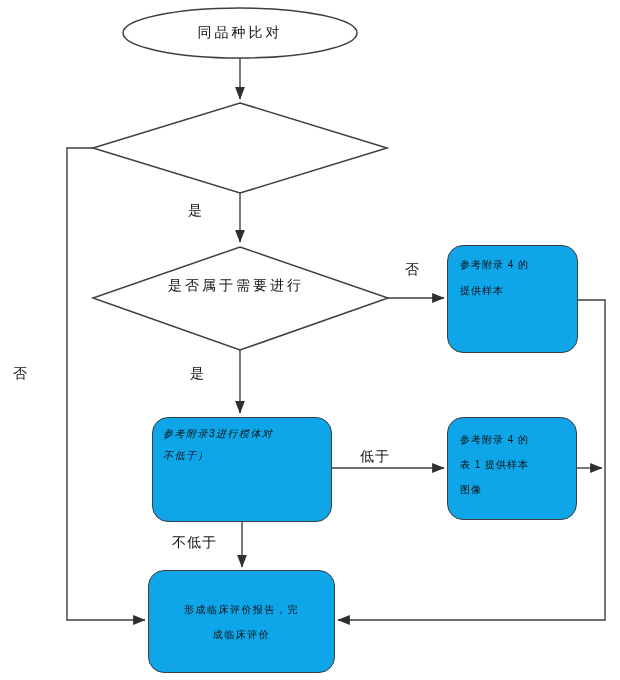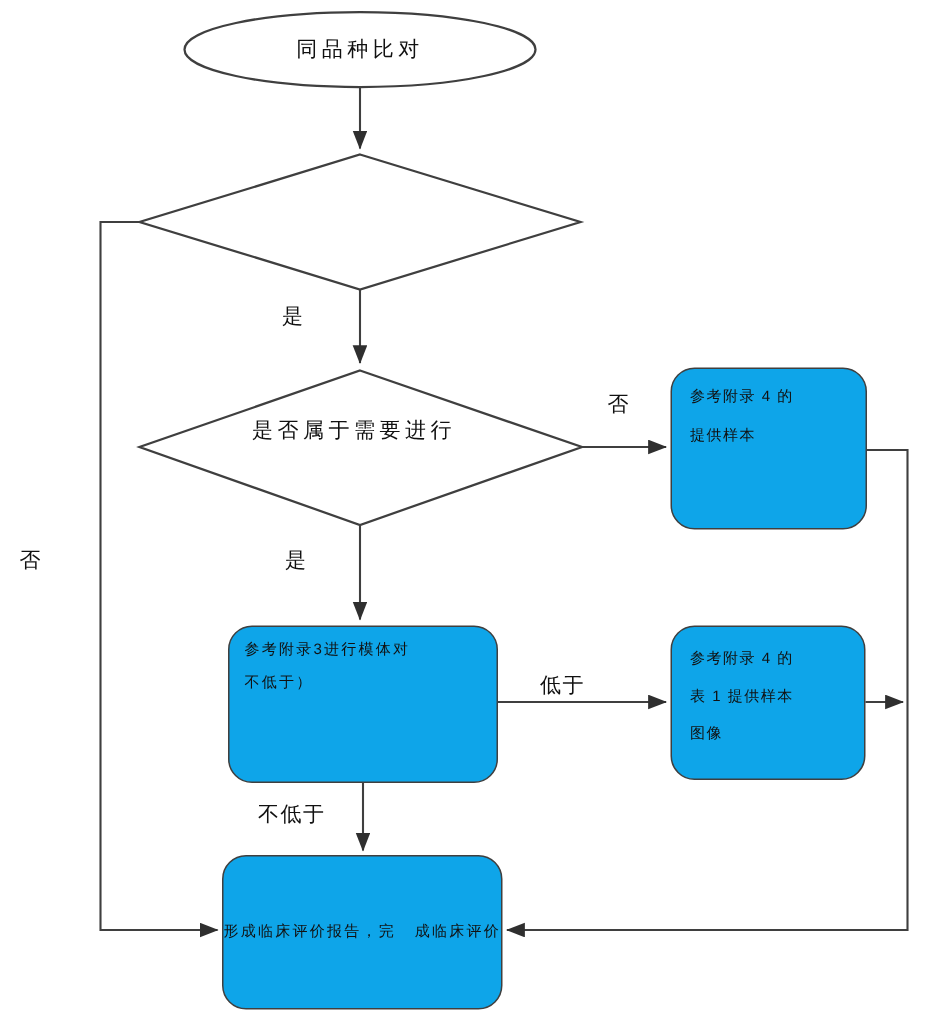--- a/index.html
+++ b/index.html
@@ -8,43 +8,43 @@
     width: 620px;
     height: 680px;
     background: #ffffff;
     font-family: "Liberation Sans", "DejaVu Sans", sans-serif;
     color: #111111;
     overflow: hidden;
   }
   #wires { position: absolute; left: 0; top: 0; width: 620px; height: 680px; }
   #wires .shape { fill: #ffffff; stroke: #3f3f3f; stroke-width: 1.5; }
   #wires .wire  { fill: none; stroke: #3f3f3f; stroke-width: 1.4; }
-  .txt { position: absolute; font-size: 14px; color: #111111; }
+  .txt { position: absolute; font-size: 14px; color: #111111; font-family: Liberation Serif, serif; }
   .wide { letter-spacing: 3px; }
   .edge-label { letter-spacing: 1px; white-space: nowrap; }
   .ellipse-text {
     left: 123px; top: 8px; width: 234px; height: 50px;
     display: flex; align-items: center; justify-content: center;
   }
   .d1-text { left: 168px; top: 124px; line-height: 23px; }
   .d2-text { left: 168px; top: 274px; line-height: 24px; }
   .box {
     position: absolute; box-sizing: border-box;
     background: #0ea5e9; border: 1.5px solid #3f3f3f; border-radius: 16px;
     font-size: 10px; letter-spacing: 1px;
   }
   .box-ref4-t12 { left: 447px; top: 245px; width: 131px; height: 108px;
                   padding: 6px 2px 0 12px; line-height: 26px; }
   .box-ref3     { left: 152px; top: 417px; width: 180px; height: 105px;
-                  padding: 5px 2px 0 10px; line-height: 22px; letter-spacing: 1.5px; }
+                  padding: 5px 2px 0 10px; line-height: 22px; letter-spacing: 1.5px; font-style: italic; }
   .box-ref4-t1  { left: 447px; top: 417px; width: 130px; height: 103px;
                   padding: 9px 2px 0 12px; line-height: 25px; }
   .box-report   { left: 148px; top: 570px; width: 187px; height: 103px;
-                  display: flex; flex-direction: row; align-items: center;
-                  justify-content: space-between; text-align: center; line-height: 25px;
+                  display: flex; flex-direction: column; align-items: center;
+                  justify-content: center; text-align: center; line-height: 25px;
                   letter-spacing: 1.5px; }
   .lbl-yes1 { left: 188px; top: 202px; }
   .lbl-yes2 { left: 190px; top: 365px; }
   .lbl-no-right { left: 405px; top: 261px; }
   .lbl-no-left  { left: 13px;  top: 365px; }
   .lbl-lower    { left: 360px; top: 448px; }
   .lbl-notlower { left: 172px; top: 534px; }
 </style>
 </head>
 <body>

